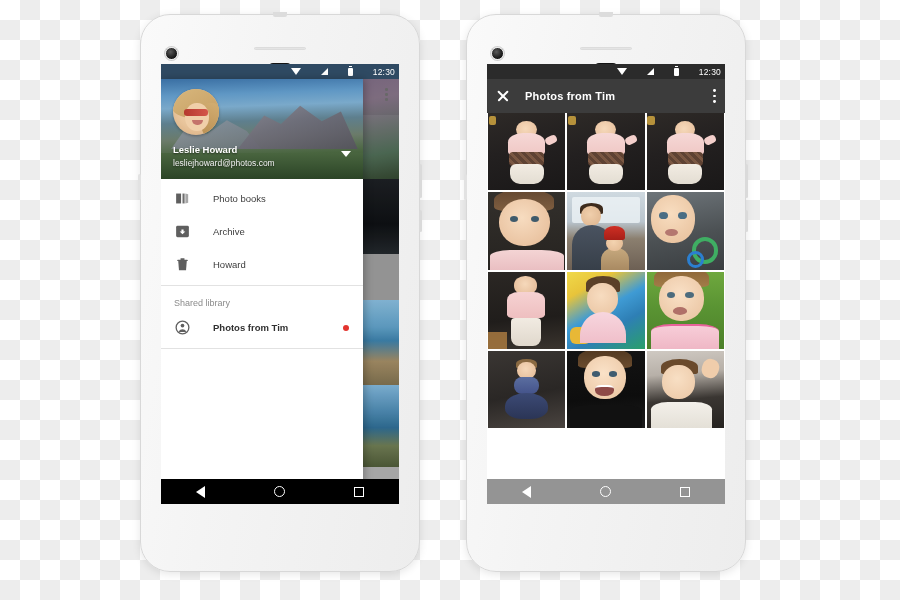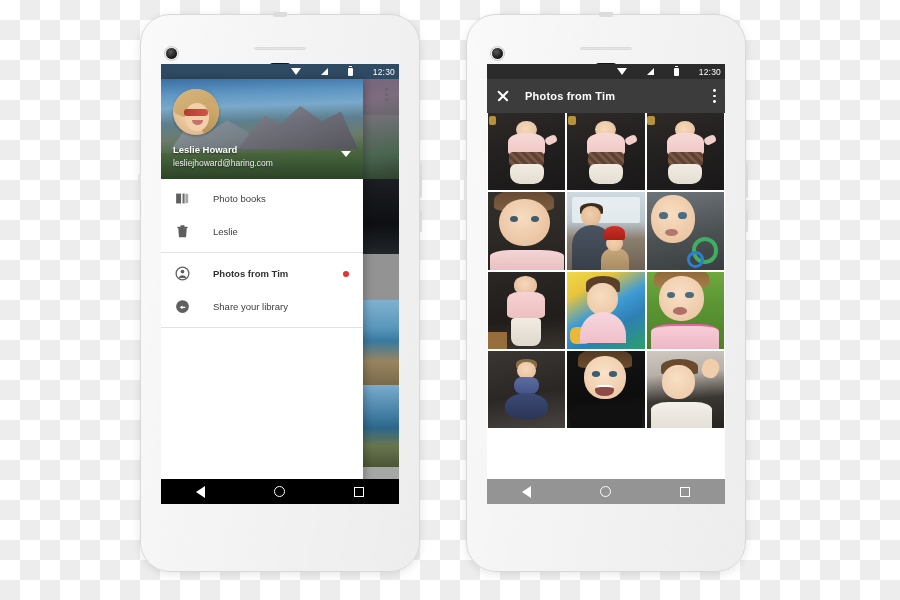--- a/index.html
+++ b/index.html
@@ -311,74 +311,74 @@
           <div class="dh-mountain"></div>
           <div class="dh-trees"></div>
           <div class="avatar">
             <div class="av-hair"></div>
               <div class="av-hair2"></div>
             <div class="av-face"></div>
               <div class="av-glasses"></div>
               <div class="av-mouth"></div>
           </div>
           <div class="dh-name">Leslie Howard</div>
-          <div class="dh-mail">lesliejhoward@haring.com</div>
+          <div class="dh-mail">lesliejhoward@photos.com</div>
           <div class="dh-caret"></div>
         </div>
 
         <div class="drawer-list">
 
           <div class="mi">
             <span class="mi-icon">
               <svg viewBox="0 0 24 24" width="17" height="17" fill="#5f5f5f">
                 <path d="M3 5h7v14H3z"></path>
                   <path d="M12 5h3v14h-3z" opacity=".9"></path>
                 <path d="M16 5l4 1v12l-4 1z" opacity=".55"></path>
               </svg>
             </span>
             <span class="mi-label">Photo books</span>
           </div>
 
+          <div class="mi">
+            <span class="mi-icon">
+              <svg viewBox="0 0 24 24" width="17" height="17" fill="#5f5f5f">
+                <rect x="3" y="4" width="18" height="16" rx="2"></rect>
+                <path d="M12 16l-4-4h2.5v-3h3v3H16z" fill="#fff"></path>
+              </svg>
+            </span>
+            <span class="mi-label">Archive</span>
+          </div>
 
           <div class="mi">
             <span class="mi-icon">
               <svg viewBox="0 0 24 24" width="17" height="17" fill="#5f5f5f">
                 <path d="M6 7h12l-1 13H7z"></path>
                   <rect x="9" y="3" width="6" height="2.5" rx="1"></rect>
                   <rect x="4.5" y="5.2" width="15" height="2" rx="1"></rect>
               </svg>
             </span>
-            <span class="mi-label">Leslie</span>
+            <span class="mi-label">Howard</span>
           </div>
 
           <div class="divider"></div>
 
+          <div class="section-label">Shared library</div>
 
           <div class="mi">
             <span class="mi-icon">
               <svg viewBox="0 0 24 24" width="17" height="17" fill="none" stroke="#5f5f5f" stroke-width="1.8">
                 <circle cx="12" cy="12" r="9"></circle>
                   <circle cx="12" cy="9.3" r="2.6" fill="#5f5f5f" stroke="none"></circle>
                 <path d="M6.8 18.2c1-2.6 3-3.6 5.2-3.6s4.2 1 5.2 3.6" fill="#5f5f5f" stroke="none"></path>
               </svg>
             </span>
             <span class="mi-label bold">Photos from Tim</span>
             <span class="dot-badge"></span>
           </div>
 
-          <div class="mi">
-            <span class="mi-icon">
-              <svg viewBox="0 0 24 24" width="17" height="17" fill="#5f5f5f">
-                <circle cx="12" cy="12" r="9"></circle>
-                <path d="M8 13.2l4-2.6v1.6h4v2h-4v1.6z" fill="#fff"></path>
-                <path d="M16 10.8l-4 2.6v-1.6H8v-2h4V8.2z" fill="#fff" opacity=".0"></path>
-              </svg>
-            </span>
-            <span class="mi-label">Share your library</span>
-          </div>
 
           <div class="divider"></div>
 
 
 
         </div>
       </div>
     </div>
 
     <div class="navbar">

